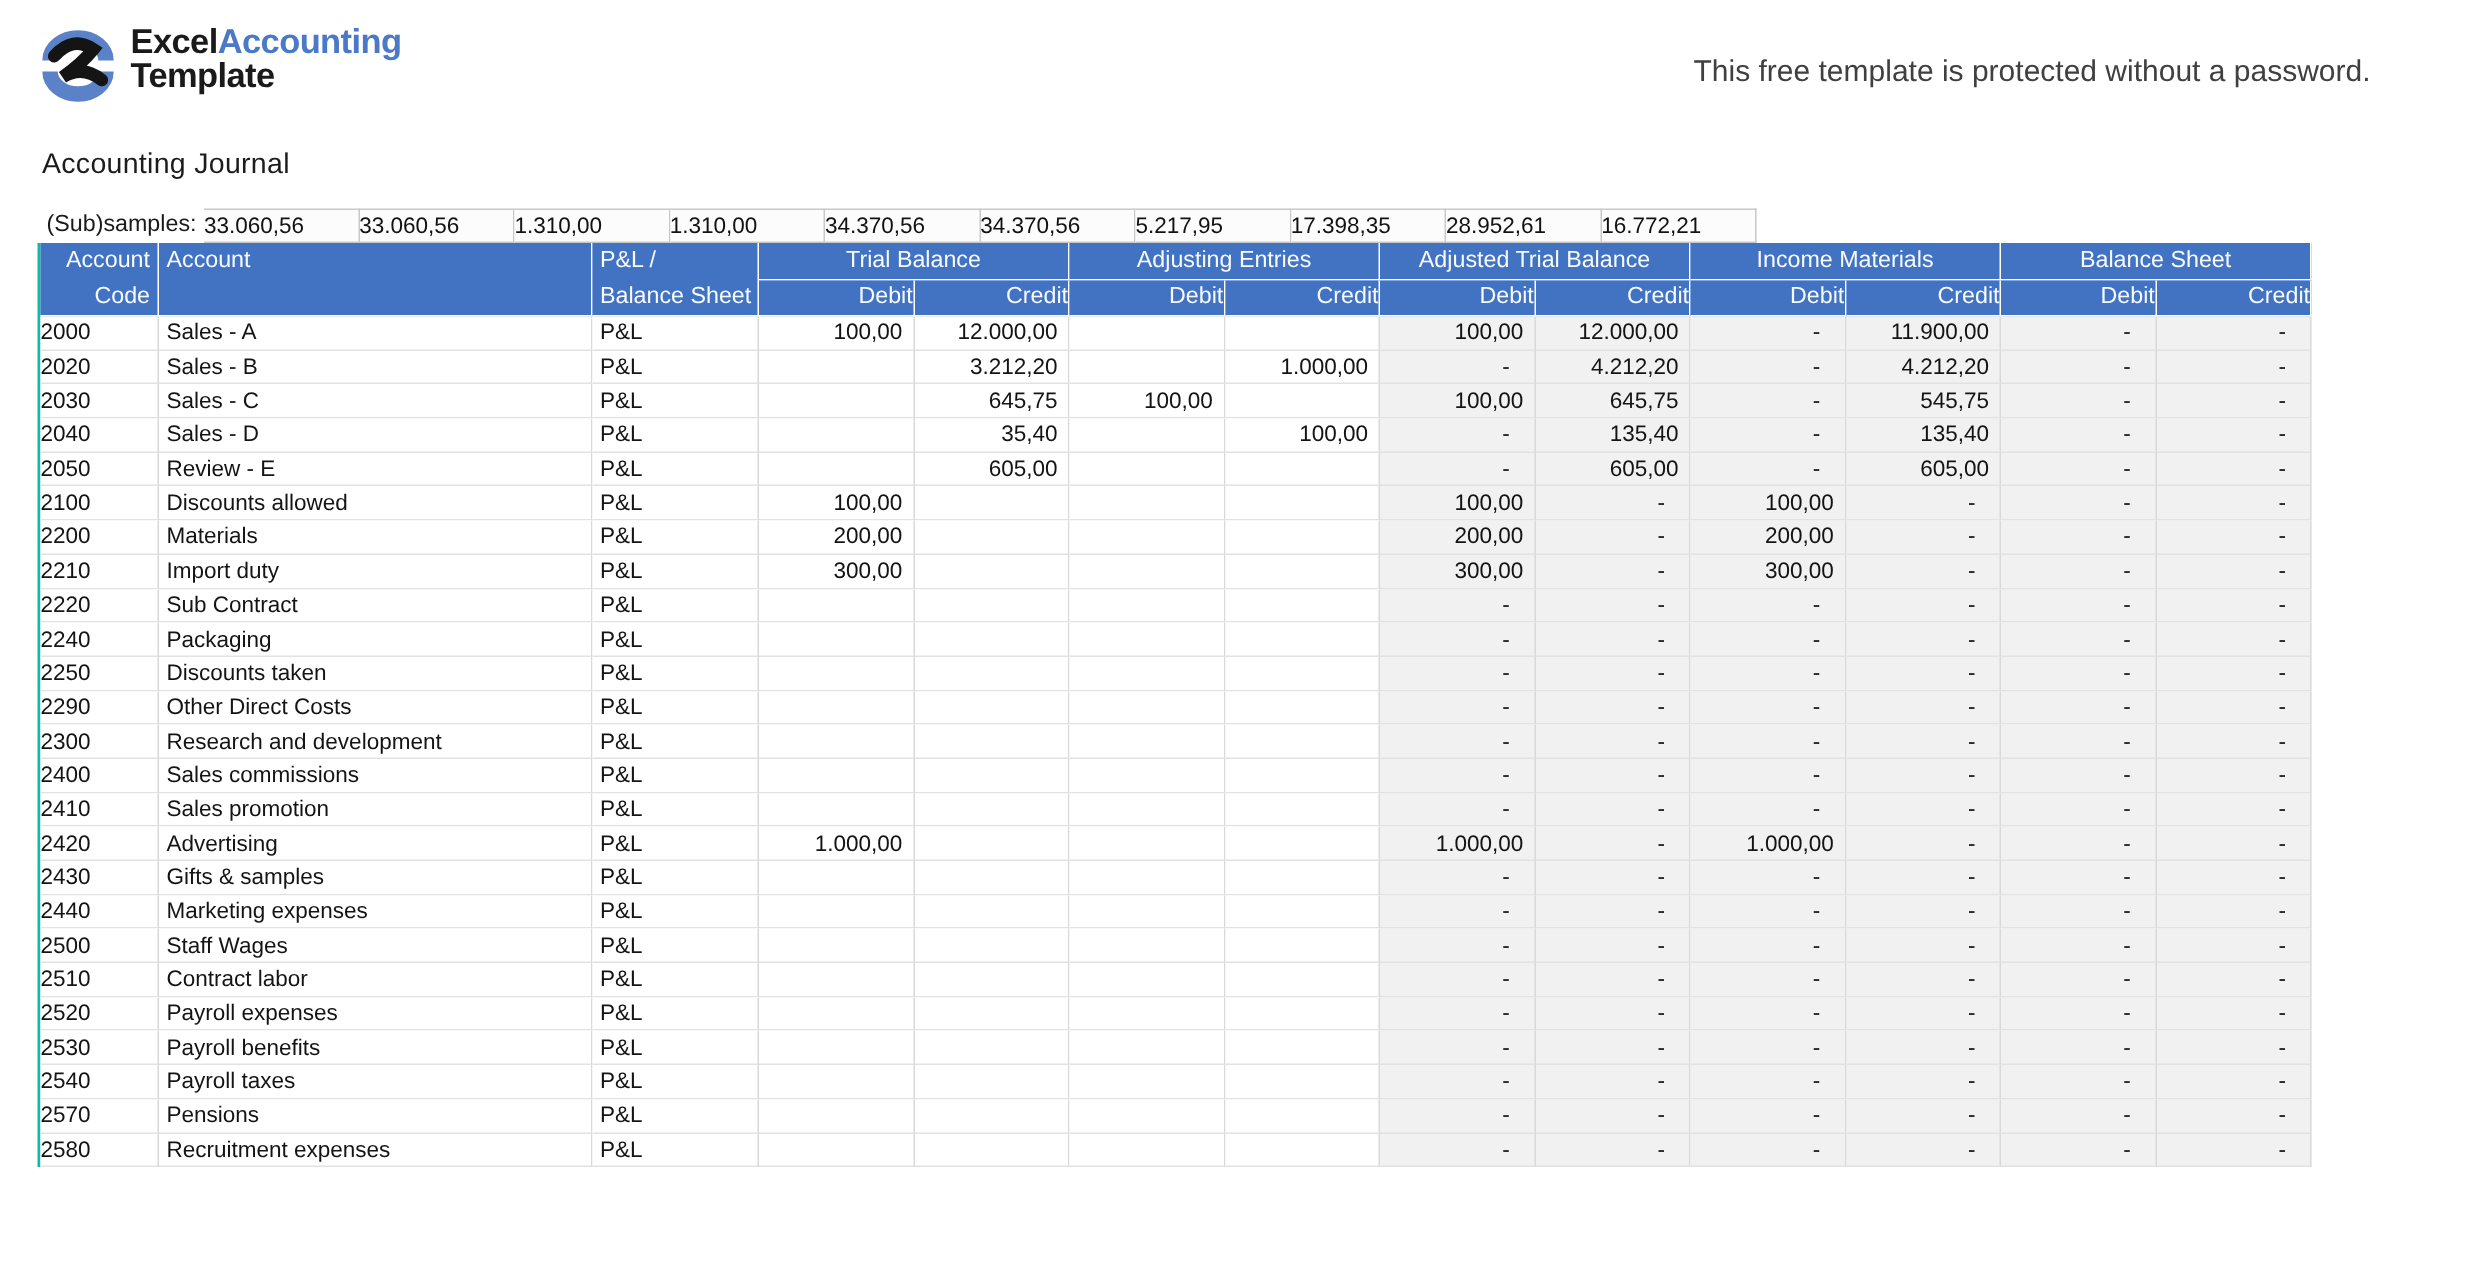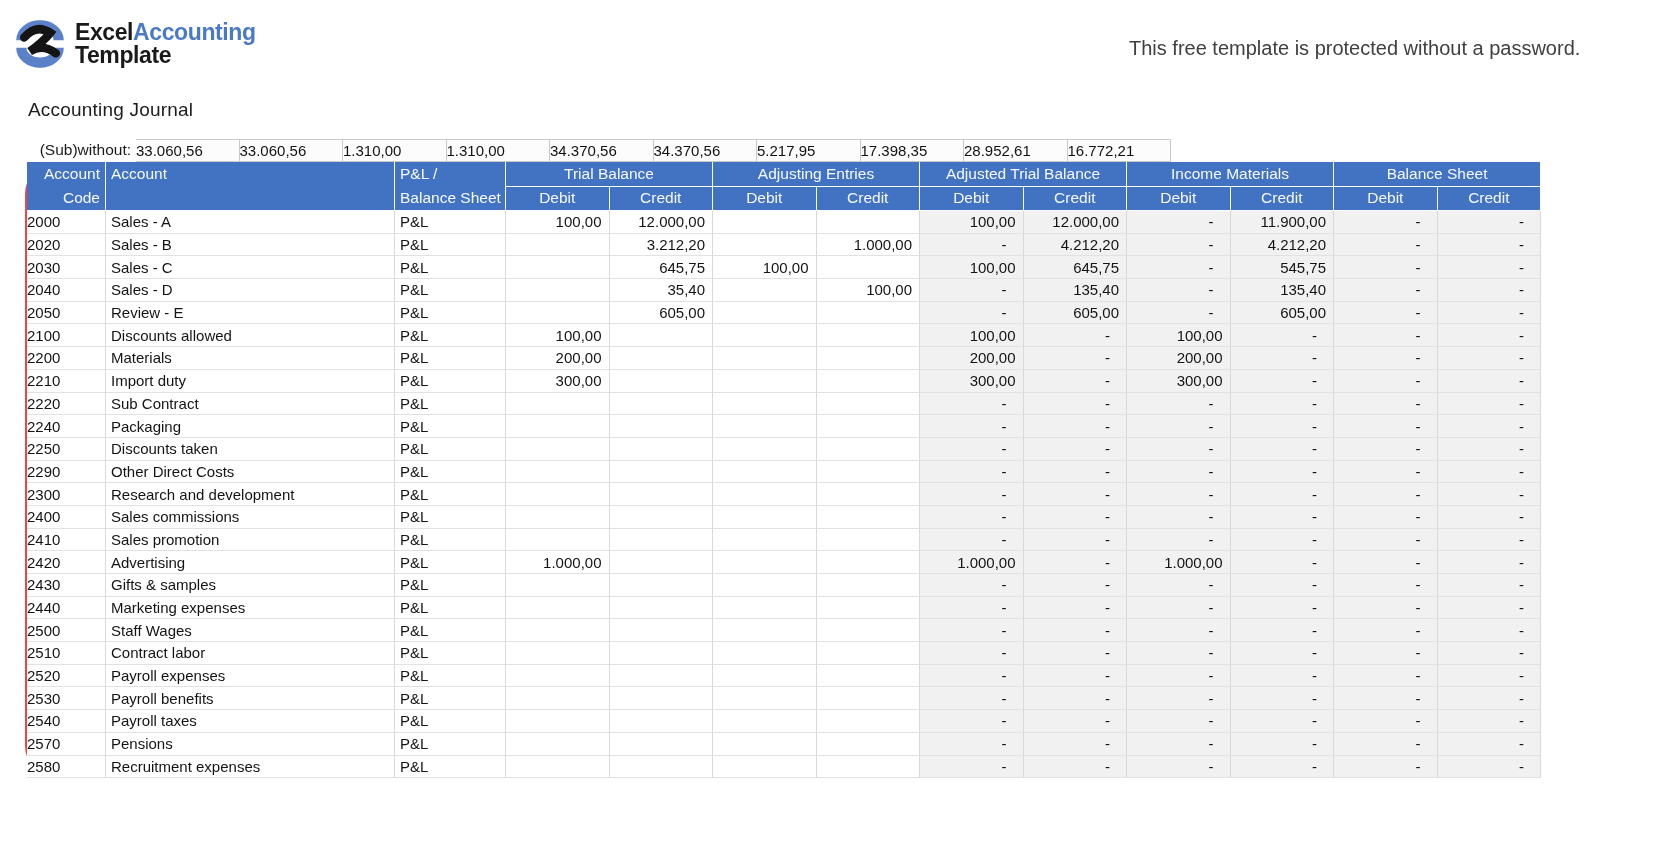--- a/index.html
+++ b/index.html
@@ -2,53 +2,53 @@
 <html><head>
 <meta charset="utf-8">
 <style>
   html,body{margin:0;padding:0;}
   body{
     width:1657px;height:846px;position:relative;overflow:hidden;
     background:#ffffff;color:#1a1a1a;
     font-family:"Liberation Sans", sans-serif;
   }
   
-  .logo{position:absolute;left:12px;top:16px;display:flex;align-items:center;gap:7px;}
+  .logo{position:absolute;left:24px;top:16px;display:flex;align-items:flex-start;gap:7px;}
   .logo-icon{width:56px;height:56px;}
   .logo-text{line-height:23px;font-size:23px;font-weight:700;letter-spacing:-0.4px;}
   .logo-text .blue{color:#4a79c7;}
   .note{position:absolute;left:1129px;top:27px;font-size:20px;line-height:22px;color:#404040;margin-top:10px;}
   .note .b{font-weight:700;}
   .page-title{position:absolute;left:28px;top:99px;font-size:19px;font-weight:400;color:#1c1c1c;letter-spacing:0.2px;}
 
   
   .toprow{position:absolute;left:25px;top:139px;width:1516px;height:23px;display:flex;font-size:15.5px;}
   .company-cell{width:370px;line-height:22px;box-sizing:border-box;padding-left:4px;}
   .subtotals-label{width:111px;line-height:22px;text-align:right;box-sizing:border-box;padding-right:5px;}
   .subtotal-cell{
     width:103.5px;box-sizing:border-box;background:#fcfcfc;
     border-top:1px solid #c9c9c9;border-bottom:1px solid #c9c9c9;border-right:1px solid #c9c9c9;
     text-align:left;padding-right:7px;font-size:15px;line-height:21px;color:#121212;
   }
   .subtotal-cell:first-of-type{border-left:1px solid #c9c9c9;}
 
   
-  .sheet{position:absolute;left:25px;top:162px;border-left:2px solid #ef4444;border-radius:32px;}
+  .sheet{position:absolute;left:25px;top:162px;border-left:2px solid #14b8a6;}
   table{border-collapse:separate;border-spacing:0;table-layout:fixed;width:1514px;}
   col.c-code{width:79px;} col.c-account{width:289px;} col.c-pl{width:111px;} col.c-num{width:103.5px;}
   th{
     background:#4173c2;color:#f7faff;font-weight:400;font-size:15.5px;
     border-right:1px solid #ffffff;border-bottom:1px solid #ffffff;
     height:23px;box-sizing:border-box;padding:0;line-height:22px;
   }
   th.th-corner-code{text-align:right;padding-right:5px;vertical-align:top;}
   th.th-corner-left{text-align:left;padding-left:5px;vertical-align:top;}
   th .hl{display:block;line-height:23px;height:24px;}
   th.th-group{text-align:center;}
-  th.th-sub{text-align:center;margin-top:48px;}
+  th.th-sub{text-align:right;margin-top:48px;}
   td{
     height:22.7px;box-sizing:border-box;padding:0;font-size:15px;color:#141414;
     border-right:1px solid #d9d9d9;border-bottom:1px solid #e2e2e2;
     white-space:nowrap;overflow:hidden;background:#ffffff;
   }
   td.col-code{text-align:left;padding-right:19px;}
   td.col-account{padding-left:5px;}
   td.col-pl{padding-left:5px;}
   td.num{text-align:right;padding-right:7px;}
   td.shaded{background:#f1f1f1;}
@@ -69,21 +69,21 @@
   </div>
 </div>
 
 <div class="note">
   <div>This free template is protected without a password.</div>
 </div>
 
 <div class="page-title">Accounting Journal</div>
 
 <div class="toprow">
-  <div class="subtotals-label">(Sub)without:</div>
+  <div class="subtotals-label">(Sub)samples:</div>
 
 <div class="subtotal-cell">33.060,56</div>
     <div class="subtotal-cell">33.060,56</div>
     <div class="subtotal-cell">1.310,00</div>
     <div class="subtotal-cell">1.310,00</div>
     <div class="subtotal-cell">34.370,56</div>
     <div class="subtotal-cell">34.370,56</div>
     <div class="subtotal-cell">5.217,95</div>
     <div class="subtotal-cell">17.398,35</div>
     <div class="subtotal-cell">28.952,61</div>

